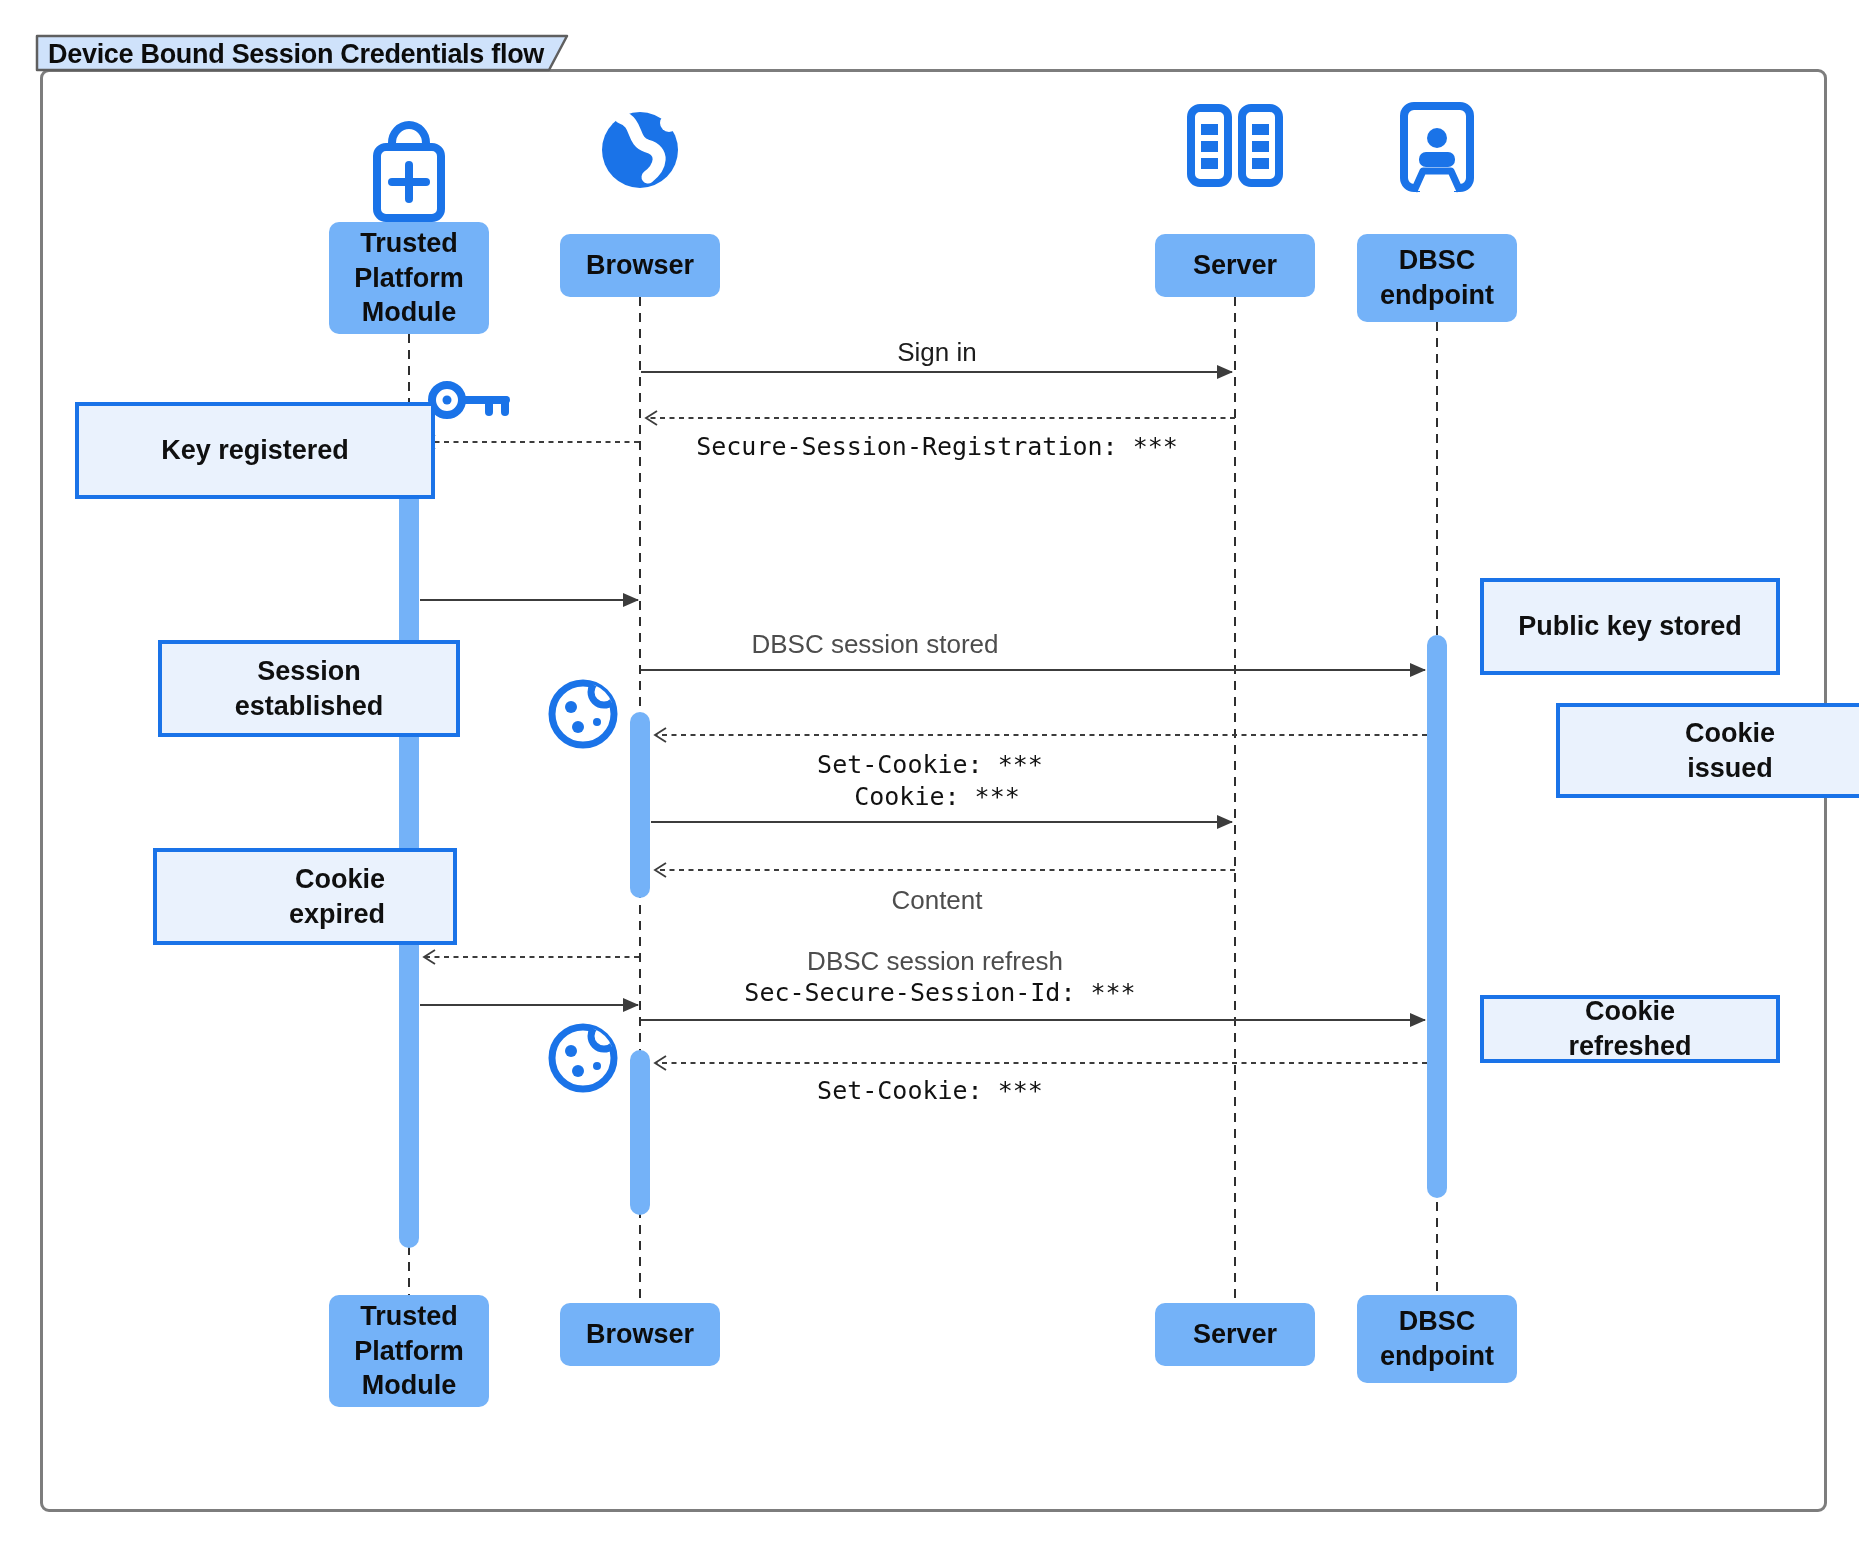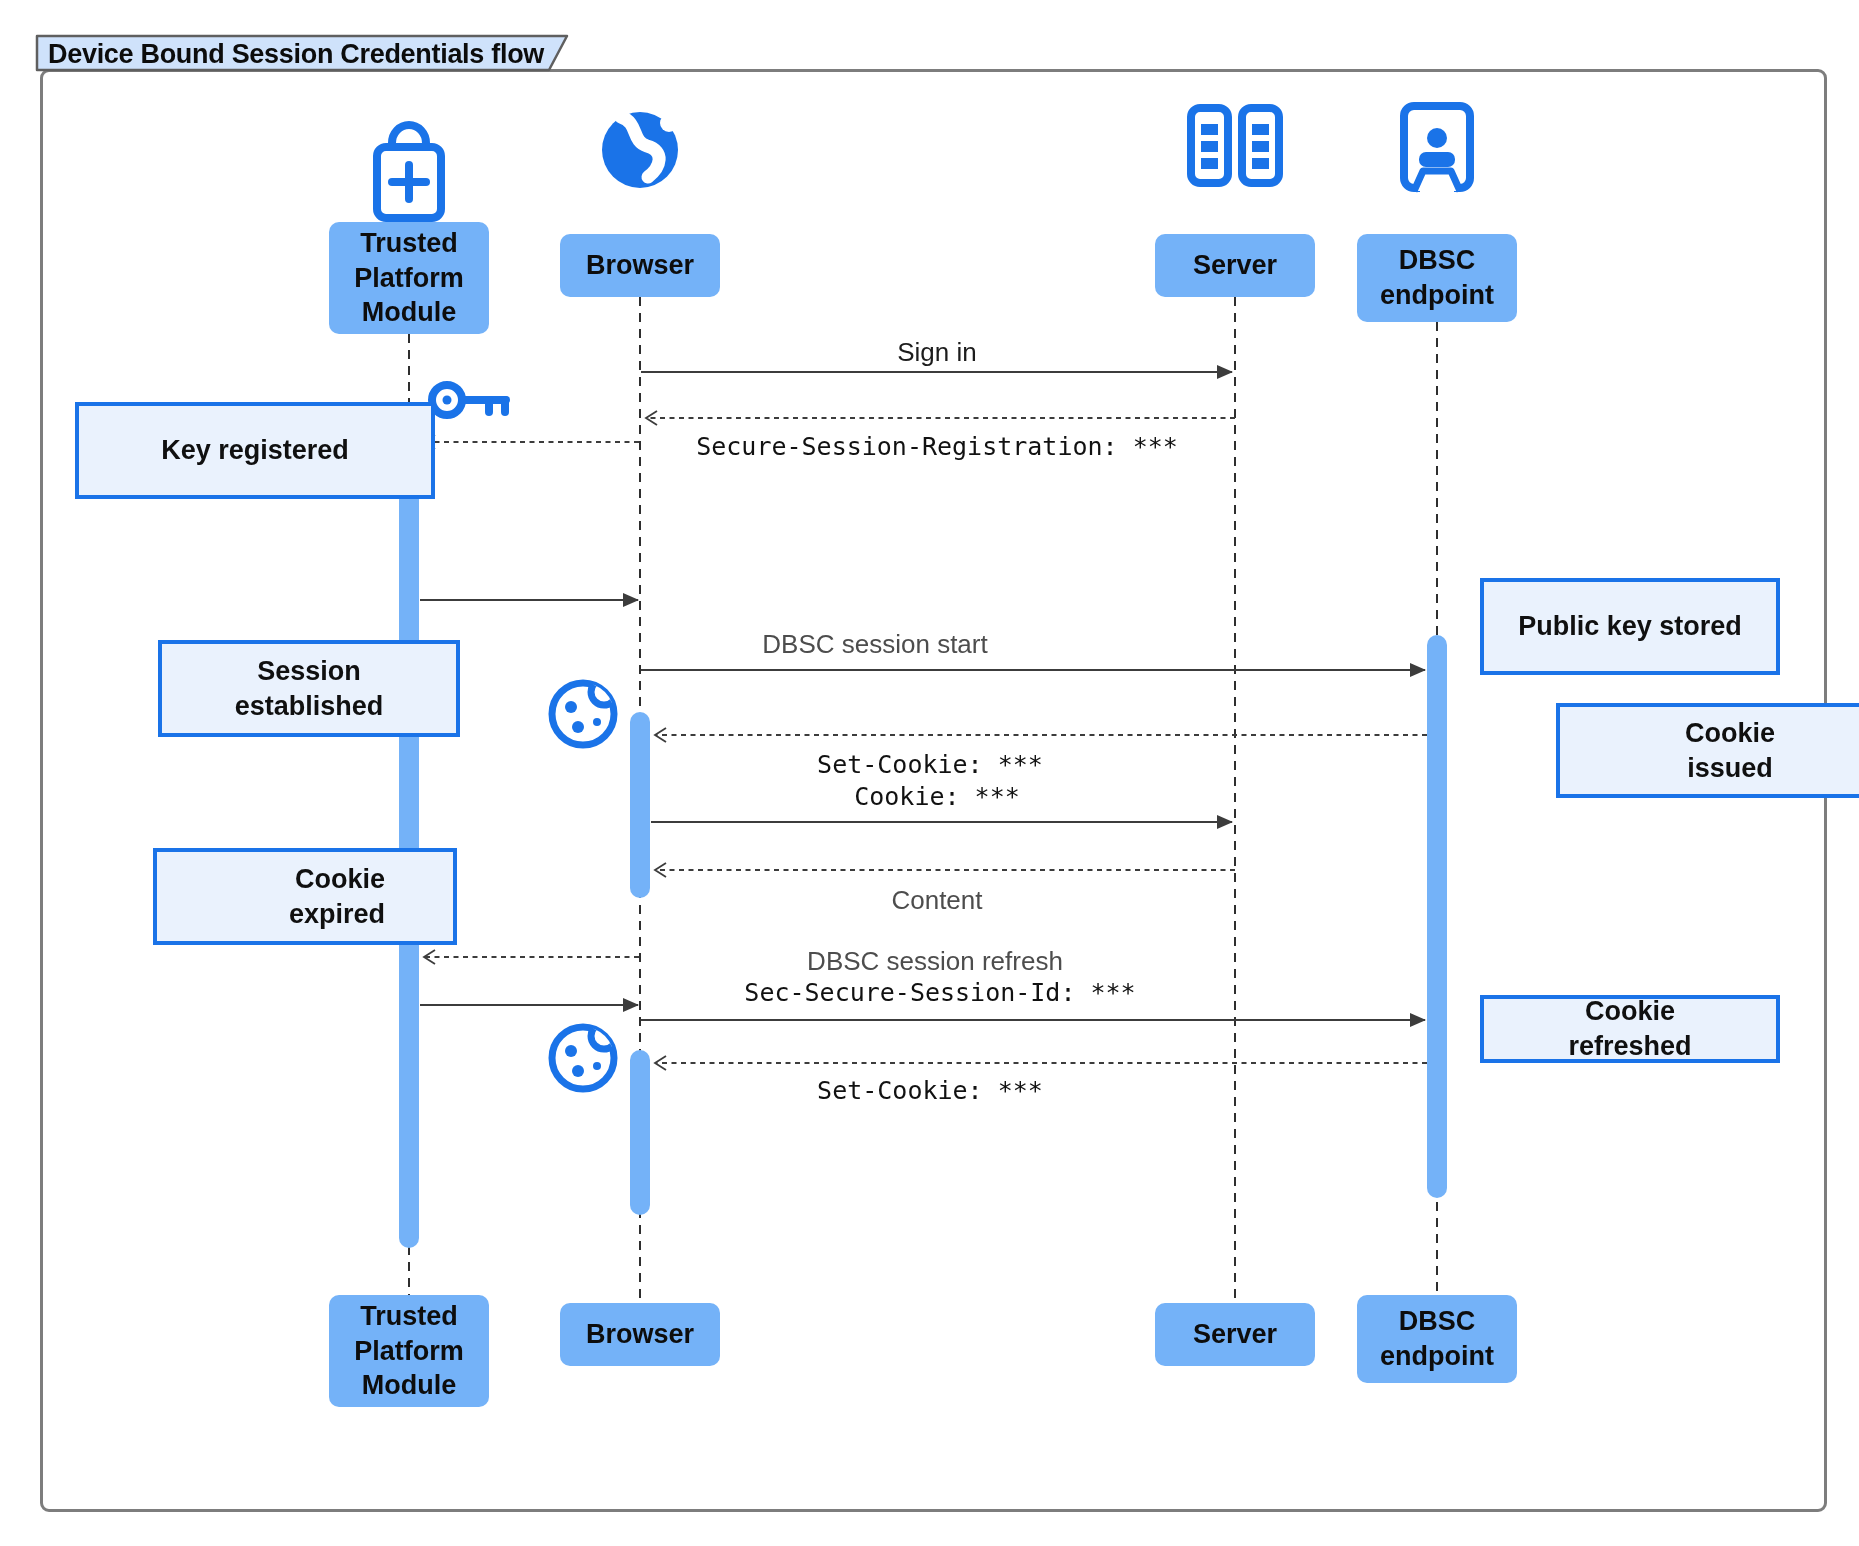--- a/index.html
+++ b/index.html
@@ -195,21 +195,21 @@
   </div>
   <div class="note" style="left:1548px;top:703px;width:348px;height:95px;margin-left:8px;">
     <span style="width:160px;">Cookie issued</span>
   </div>
   <div class="note" style="left:1480px;top:995px;width:300px;height:68px;">
     <span style="width:180px;">Cookie refreshed</span>
   </div>
 
   <div class="msg" style="left:787px;top:336px;width:300px;">Sign in</div>
   <div class="msg mono" style="left:607px;top:431px;width:660px;">Secure-Session-Registration: ***</div>
-  <div class="msg muted" style="left:665px;top:628px;width:420px;">DBSC session start</div>
+  <div class="msg muted" style="left:665px;top:628px;width:420px;">DBSC session stored</div>
   <div class="msg mono" style="left:720px;top:749px;width:420px;">Set-Cookie: ***</div>
   <div class="msg mono" style="left:787px;top:781px;width:300px;">Cookie: ***</div>
   <div class="msg muted" style="left:787px;top:884px;width:300px;">Content</div>
   <div class="msg muted" style="left:695px;top:945px;width:480px;">DBSC session refresh</div>
   <div class="msg mono" style="left:660px;top:977px;width:560px;">Sec-Secure-Session-Id: ***</div>
   <div class="msg mono" style="left:720px;top:1075px;width:420px;">Set-Cookie: ***</div>
 
 </div>
 
 </body></html>

